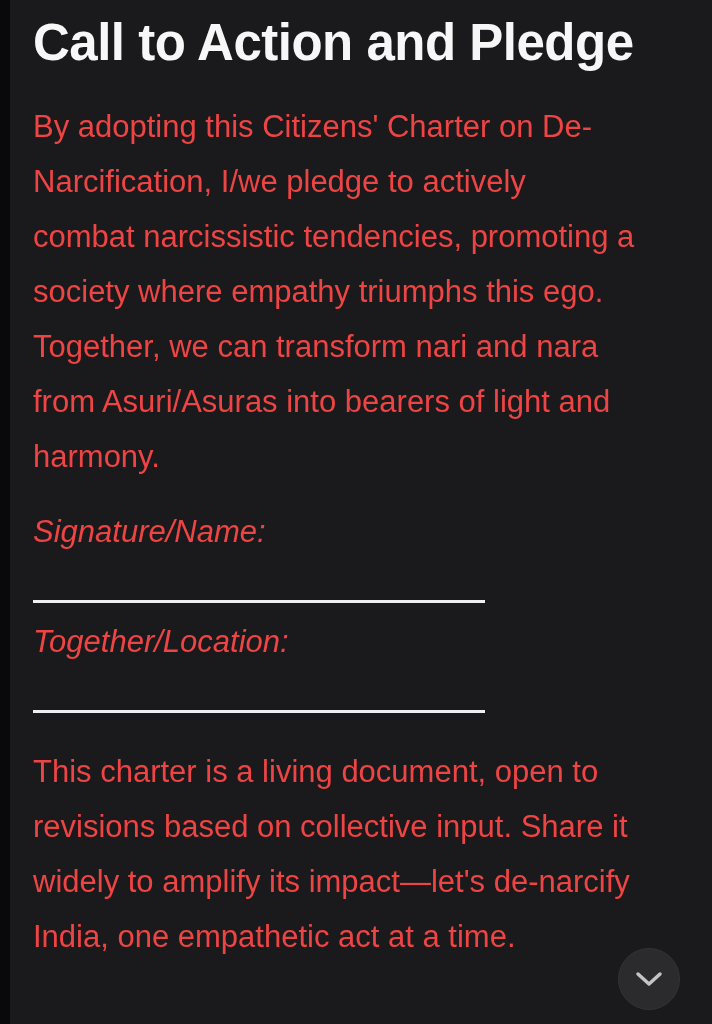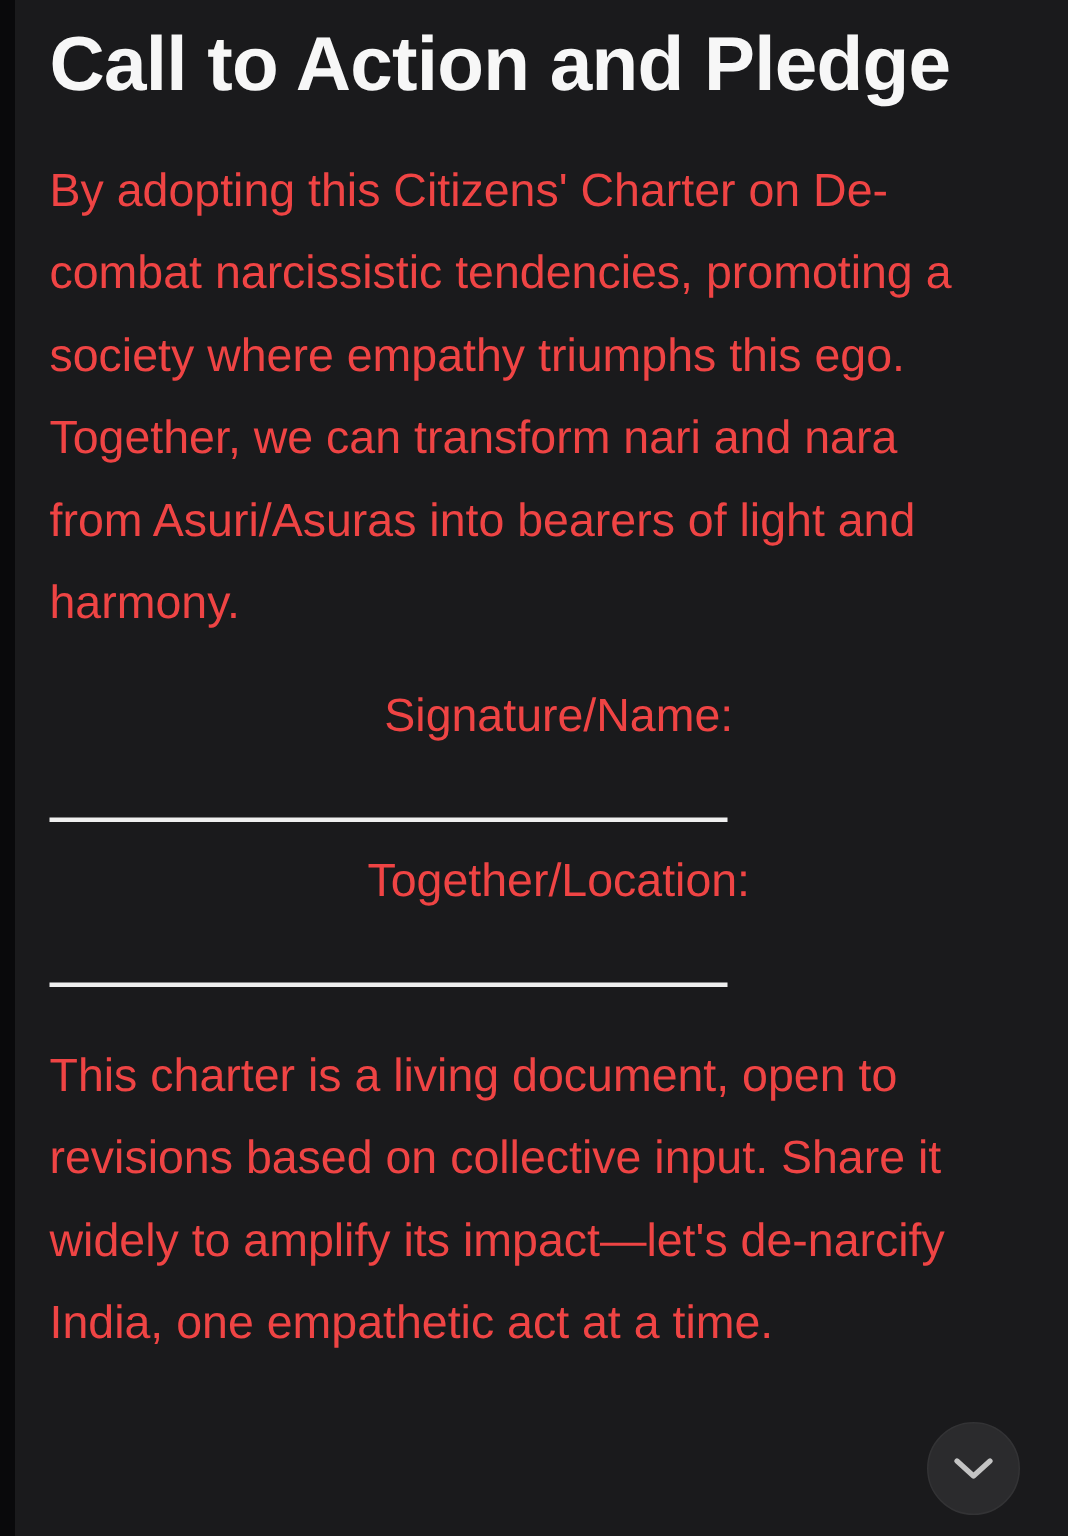--- a/index.html
+++ b/index.html
@@ -41,21 +41,21 @@
   .para {
     margin: 0 0 20px 0;
   }
   .line {
     font-size: 31px;
     line-height: 55px;
     white-space: nowrap;
     color: #ef4444;
   }
   .italic {
-    text-align: center;
+    font-style: italic;
   }
   .blank {
     display: inline-block;
     border-bottom: 3px solid #efefef;
     margin-bottom: -6px;
   }
   .blank.sig { width: 452px; }
   .blank.date { width: 447px; margin-left: 10px; }
   .blank.community { width: 452px; }
   .scroll-btn {
@@ -82,20 +82,21 @@
 <body>
 
 <div class="edge-strip"></div>
 
 <div class="content">
 
   <h1 class="page-title">Call to Action and Pledge</h1>
 
   <div class="para">
     <div class="line">By adopting this Citizens' Charter on De-</div>
+    <div class="line">Narcification, I/we pledge to actively</div>
     <div class="line">combat narcissistic tendencies, promoting a</div>
     <div class="line">society where empathy triumphs this ego.</div>
     <div class="line">Together, we can transform nari and nara</div>
     <div class="line">from Asuri/Asuras into bearers of light and</div>
     <div class="line">harmony.</div>
   </div>
 
   <div class="para">
     <div class="line italic">Signature/Name:</div>
     <div class="line"><span class="blank sig"></span></div>

